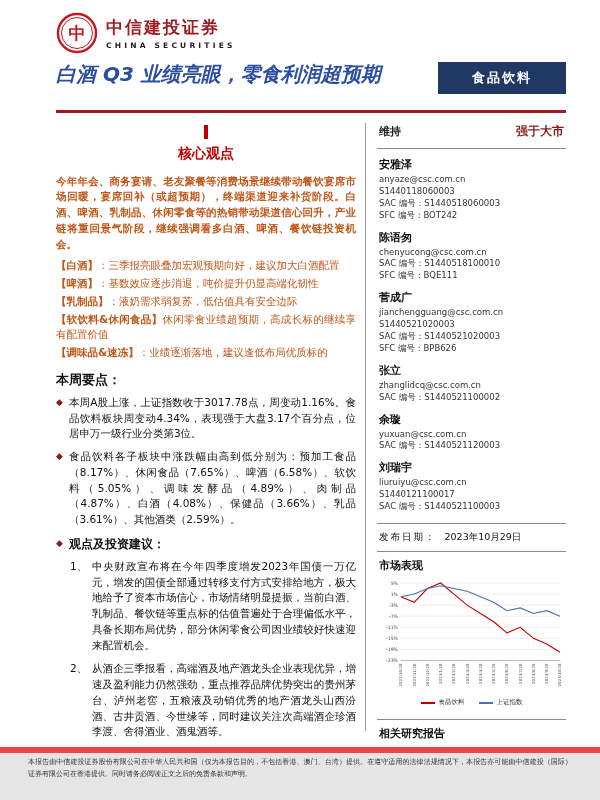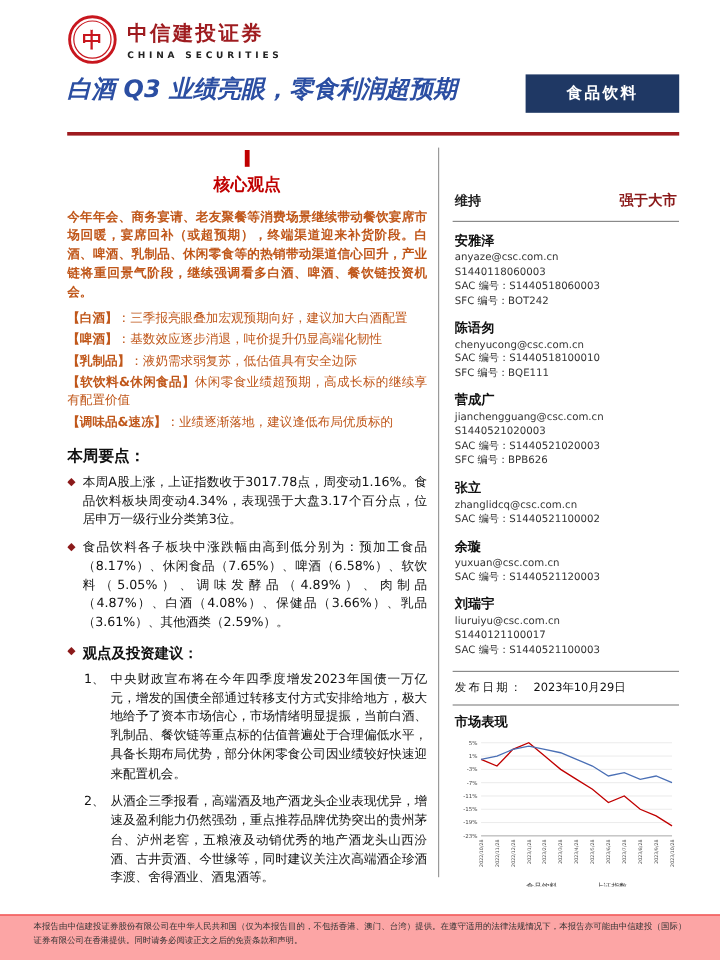--- a/index.html
+++ b/index.html
@@ -21,21 +21,21 @@
   .title-row{display:flex;justify-content:space-between;align-items:flex-start;margin-top:6px;}
   .page-title{width:330px;font-size:20px;line-height:1.4;font-weight:bold;color:#2b4ea2;margin:0;font-style:italic;}
   .industry-badge{background:#1f3864;color:#fff;font-size:13px;font-weight:bold;
     padding:7px 34px;letter-spacing:2px;margin-top:2px;}
   .red-divider{height:3px;background:#9e1b1f;margin-top:16px;}
 
   
   .columns{display:flex;margin-top:8px;height:618px;overflow:hidden;}
   .main-col{flex:0 0 300px;overflow:hidden;}
   .v-sep{flex:0 0 1px;background:#9a9a9a;margin:2px 11px 8px 9px;}
-  .side-col{flex:1 1 auto;overflow:hidden;font-size:9px;margin-top:36px;}
+  .side-col{flex:1 1 auto;overflow:hidden;font-size:9px;}
 
   
   .core-title{display:flex;align-items:center;gap:6px;font-size:14px;font-weight:bold;color:#c00000;margin:4px 0 6px 0;flex-direction:column;}
   .core-bar{width:4px;height:14px;background:#c00000;}
   .core-intro{font-size:10.5px;line-height:1.5;color:#c0571a;font-weight:600;text-align:justify;margin-bottom:6px;}
   .hl-item{font-size:10.5px;line-height:1.5;color:#c0571a;text-align:justify;margin-bottom:2px;}
   .hl-tag{font-weight:bold;}
   .weekly-title{font-size:13px;font-weight:bold;color:#111;margin:10px 0 6px 0;}
   .bullet{display:flex;gap:6px;margin-bottom:7px;}
   .diamond{color:#8b1a1a;font-size:9px;line-height:1.7;flex:0 0 auto;}
@@ -62,22 +62,22 @@
   .market-title{font-size:11px;font-weight:bold;color:#111;margin-bottom:4px;}
   .chart-wrap{width:100%;}
   .legend{display:flex;justify-content:center;gap:14px;margin-top:2px;}
   .legend-item{display:flex;align-items:center;gap:4px;font-size:6.5px;color:#333;}
   .legend-swatch{width:14px;height:2px;}
   .related-section{border-top:1px solid #8a8a8a;border-bottom:1px solid #8a8a8a;
     padding:6px 2px;margin-top:8px;}
   .related-title{font-size:11px;font-weight:bold;color:#111;}
 
   
-  .footer{position:absolute;left:0;right:0;bottom:0;border-top:1px solid #ef4444;
-    padding:4px 28px 9px 28px;font-size:7px;color:#333;line-height:1.7;text-align:justify;background:#fca5a5;}
+  .footer{position:absolute;left:0;right:0;bottom:0;border-top:6px solid #ef4444;
+    padding:4px 28px 19px 28px;font-size:7px;color:#333;line-height:1.7;text-align:justify;background:#e5e5e5;}
 </style>
 </head>
 <body>
 
 <div class="page">
   <div class="inner">
 
     <div class="brand-row">
       <svg class="brand-logo" viewBox="0 0 42 42">
         <circle cx="21" cy="21" r="19" fill="none" stroke="#c8161e" stroke-width="2.4"></circle>

